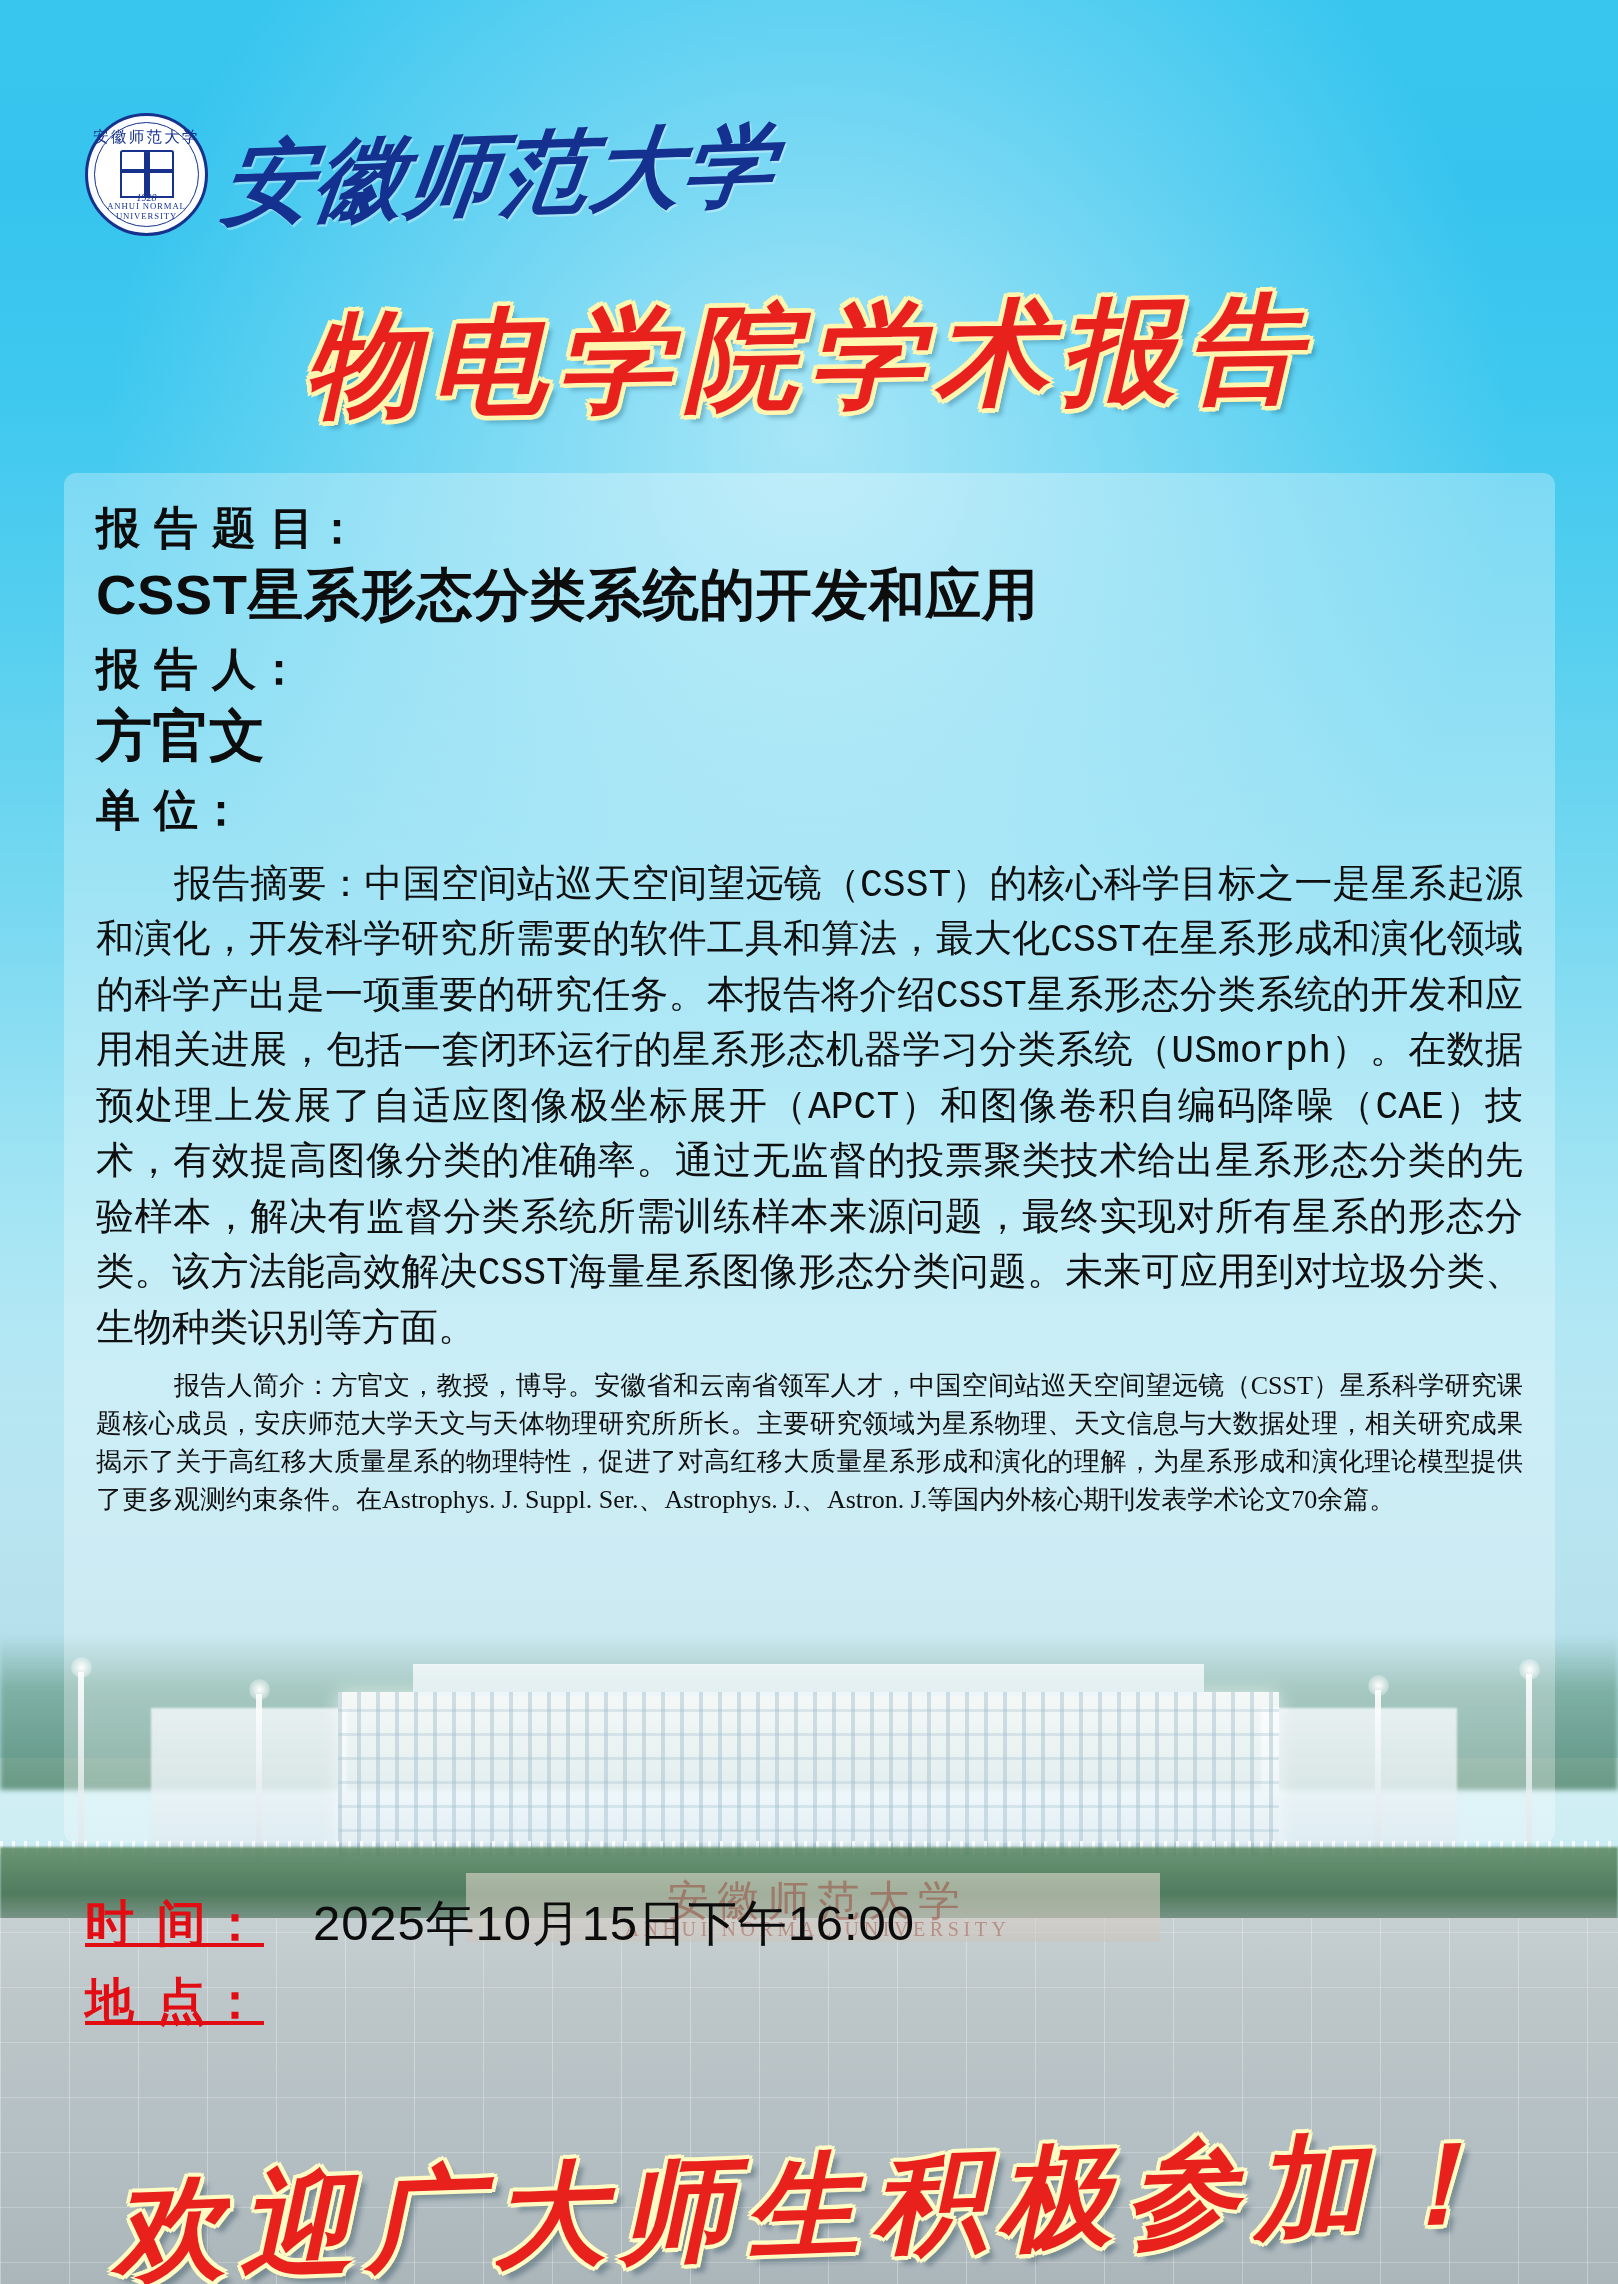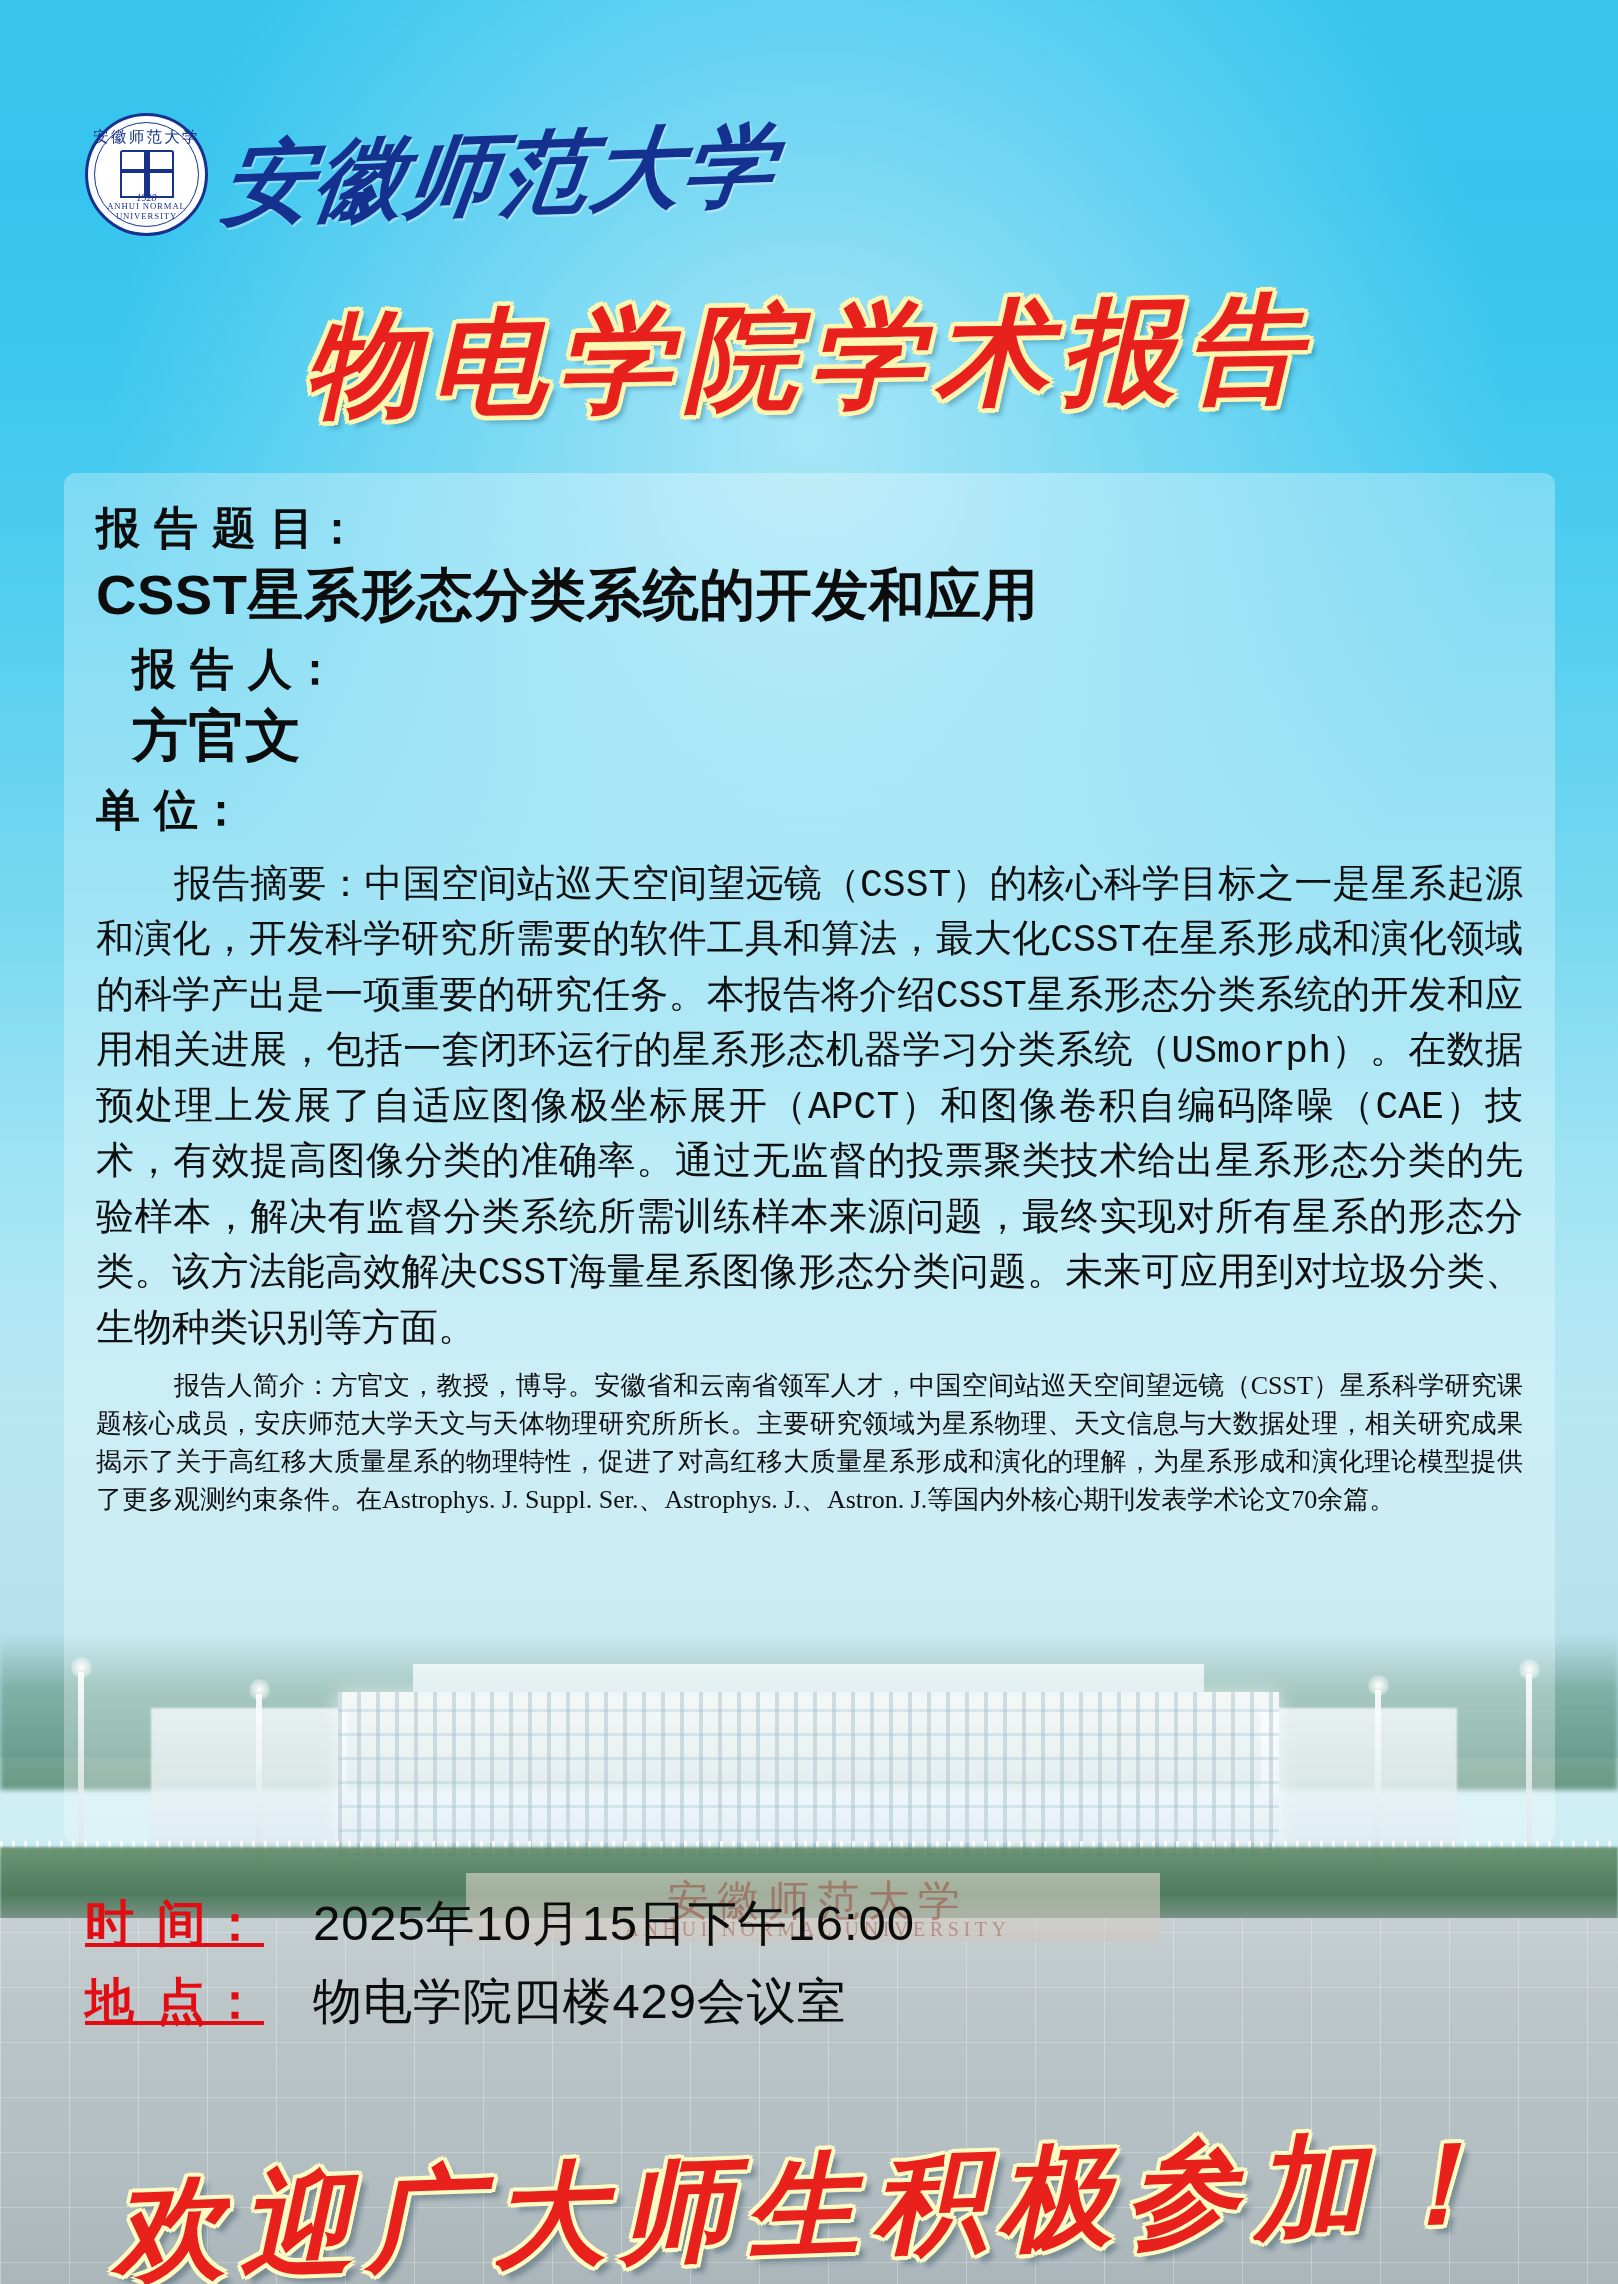--- a/index.html
+++ b/index.html
@@ -268,21 +268,21 @@
   }
   .meta-value {
     font-family: "Liberation Sans", sans-serif;
     font-weight: 700;
     font-size: 56px;
     color: #0d0d0d;
     white-space: nowrap;
     letter-spacing: 0.5px;
   }
   .label-title { width: 471px; }
-  .label-speaker { width: 471px; margin-left: 36px; }
+  .label-speaker { width: 471px; }
   .label-unit { width: 471px; }
 
   .abstract {
     margin-top: 17.4px;
     font-family: Liberation Mono, monospace;
     font-size: 38px;
     line-height: 1.46;
     color: #101010;
     text-align: justify;
     text-indent: 78px;
@@ -413,20 +413,19 @@
     <div class="bio">报告人简介：方官文，教授，博导。安徽省和云南省领军人才，中国空间站巡天空间望远镜（CSST）星系科学研究课题核心成员，安庆师范大学天文与天体物理研究所所长。主要研究领域为星系物理、天文信息与大数据处理，相关研究成果揭示了关于高红移大质量星系的物理特性，促进了对高红移大质量星系形成和演化的理解，为星系形成和演化理论模型提供了更多观测约束条件。在Astrophys. J. Suppl. Ser.、Astrophys. J.、Astron. J.等国内外核心期刊发表学术论文70余篇。</div>
   </div>
 
   <div class="when-where">
     <div class="ww-row">
       <div class="ww-label">时  间：</div>
       <div class="ww-value">2025年10月15日下午16:00</div>
     </div>
     <div class="ww-row">
       <div class="ww-label">地  点：</div>
-      <div class="ww-value">物电学院四楼429会议室</div>
     </div>
   </div>
 
   <div class="welcome">欢迎广大师生积极参加！</div>
 
 </div>
 
 
 </body></html>

